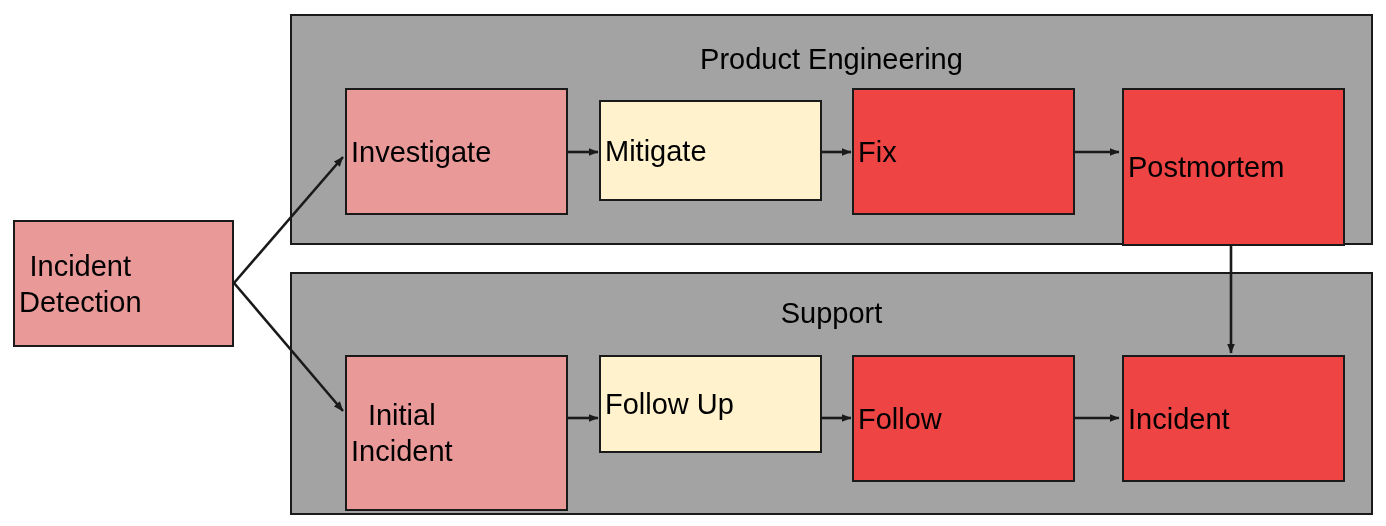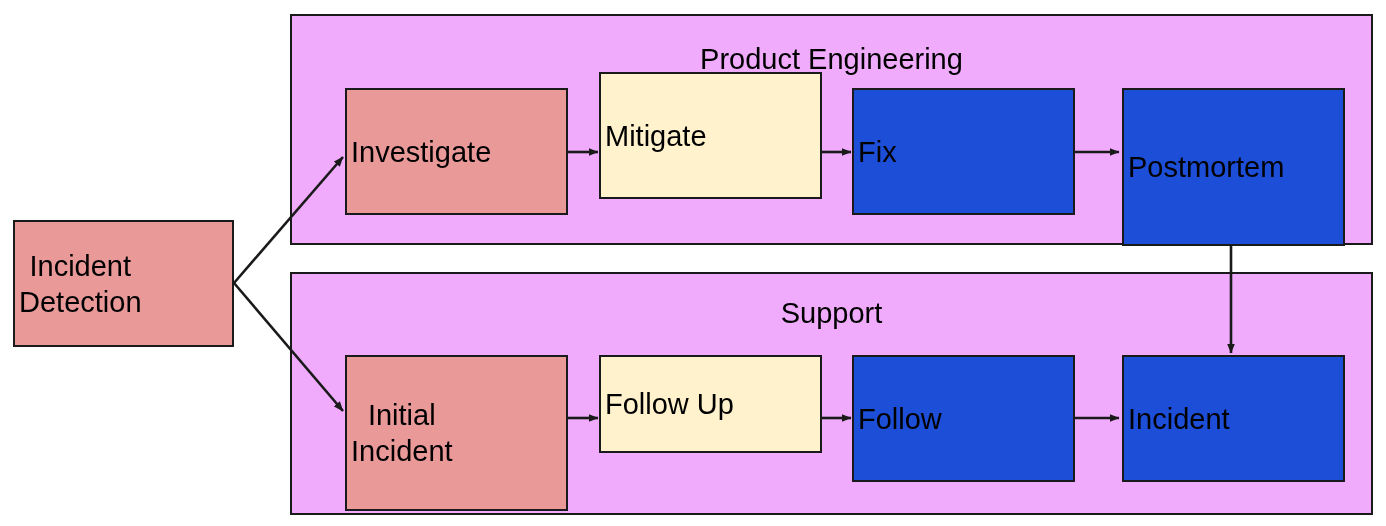--- a/index.html
+++ b/index.html
@@ -18,21 +18,21 @@
   #diagram-root {
     position: absolute;
     left: 0;
     top: 0;
     width: 1386px;
     height: 526px;
   }
   .swimlane {
     position: absolute;
     box-sizing: border-box;
-    background: #f0abfc;
+    background: #a3a3a3;
     border: 2px solid #1a1a1a;
   }
   .swimlane-title {
     position: absolute;
     left: 0;
     width: 100%;
     text-align: center;
     font-size: 29px;
     color: #000000;
     line-height: 34px;
@@ -46,21 +46,21 @@
     align-items: center;
     text-align: center;
     font-size: 29px;
     color: #000000;
     line-height: 36px;
     padding: 0 4px;
   }
   .node span { display: block; }
   .node.red    { background: #ea9999; }
   .node.yellow { background: #fff2cc; }
-  .node.green  { background: #1d4ed8; }
+  .node.green  { background: #ef4444; }
   svg.edges {
     position: absolute;
     left: 0;
     top: 0;
     width: 1386px;
     height: 526px;
     overflow: visible;
     pointer-events: none;
   }
 </style>
@@ -105,21 +105,21 @@
       <span>Detection</span>
     </div>
   </div>
 
   <div class="node red" style="left:345px; top:88px; width:223px; height:127px;">
     <div>
       <span>Investigate</span>
     </div>
   </div>
 
-  <div class="node yellow" style="left:599px; top:72px; width:223px; height:127px;">
+  <div class="node yellow" style="left:599px; top:100px; width:223px; height:101px;">
     <div>
       <span>Mitigate</span>
     </div>
   </div>
 
   <div class="node green" style="left:852px; top:88px; width:223px; height:127px;">
     <div>
       <span>Fix</span>
     </div>
   </div>

